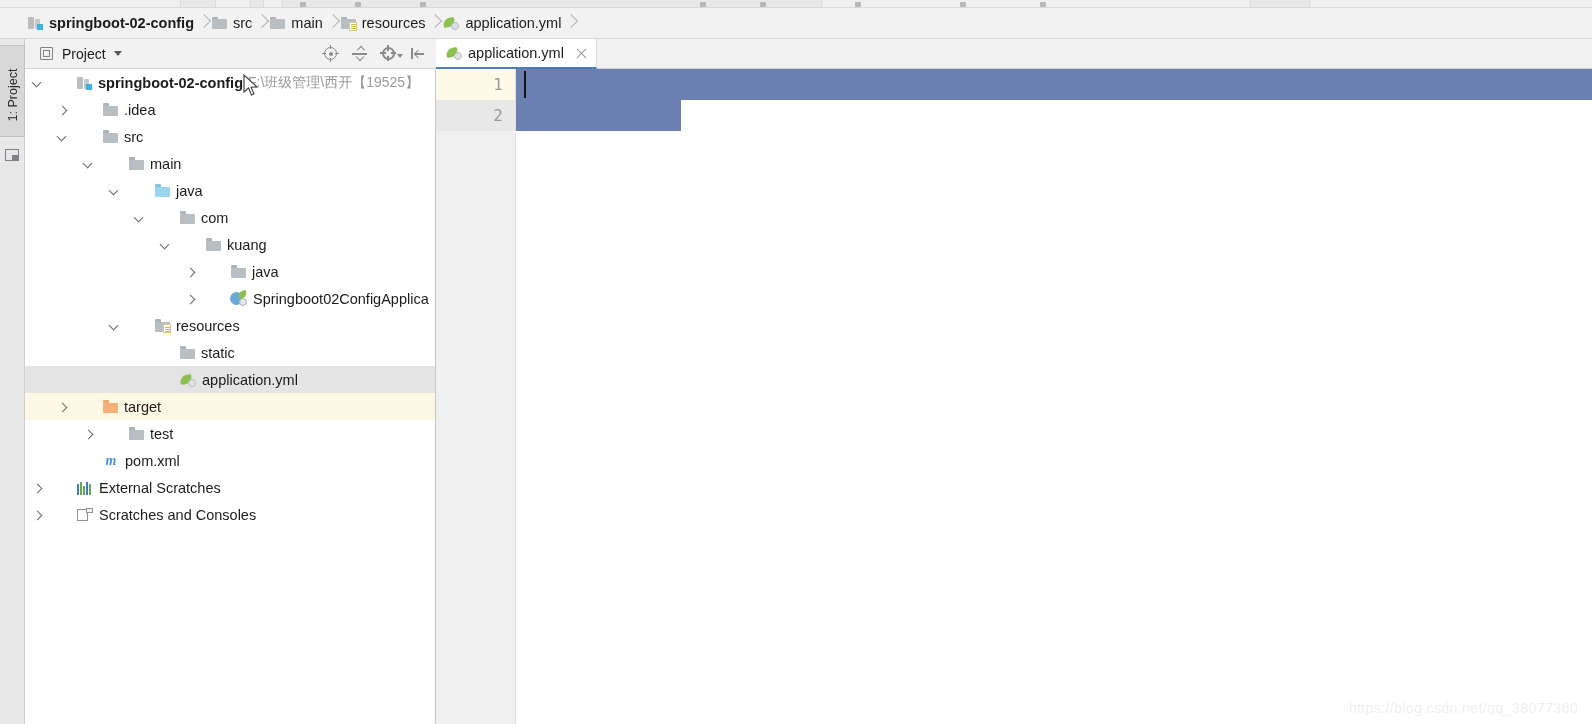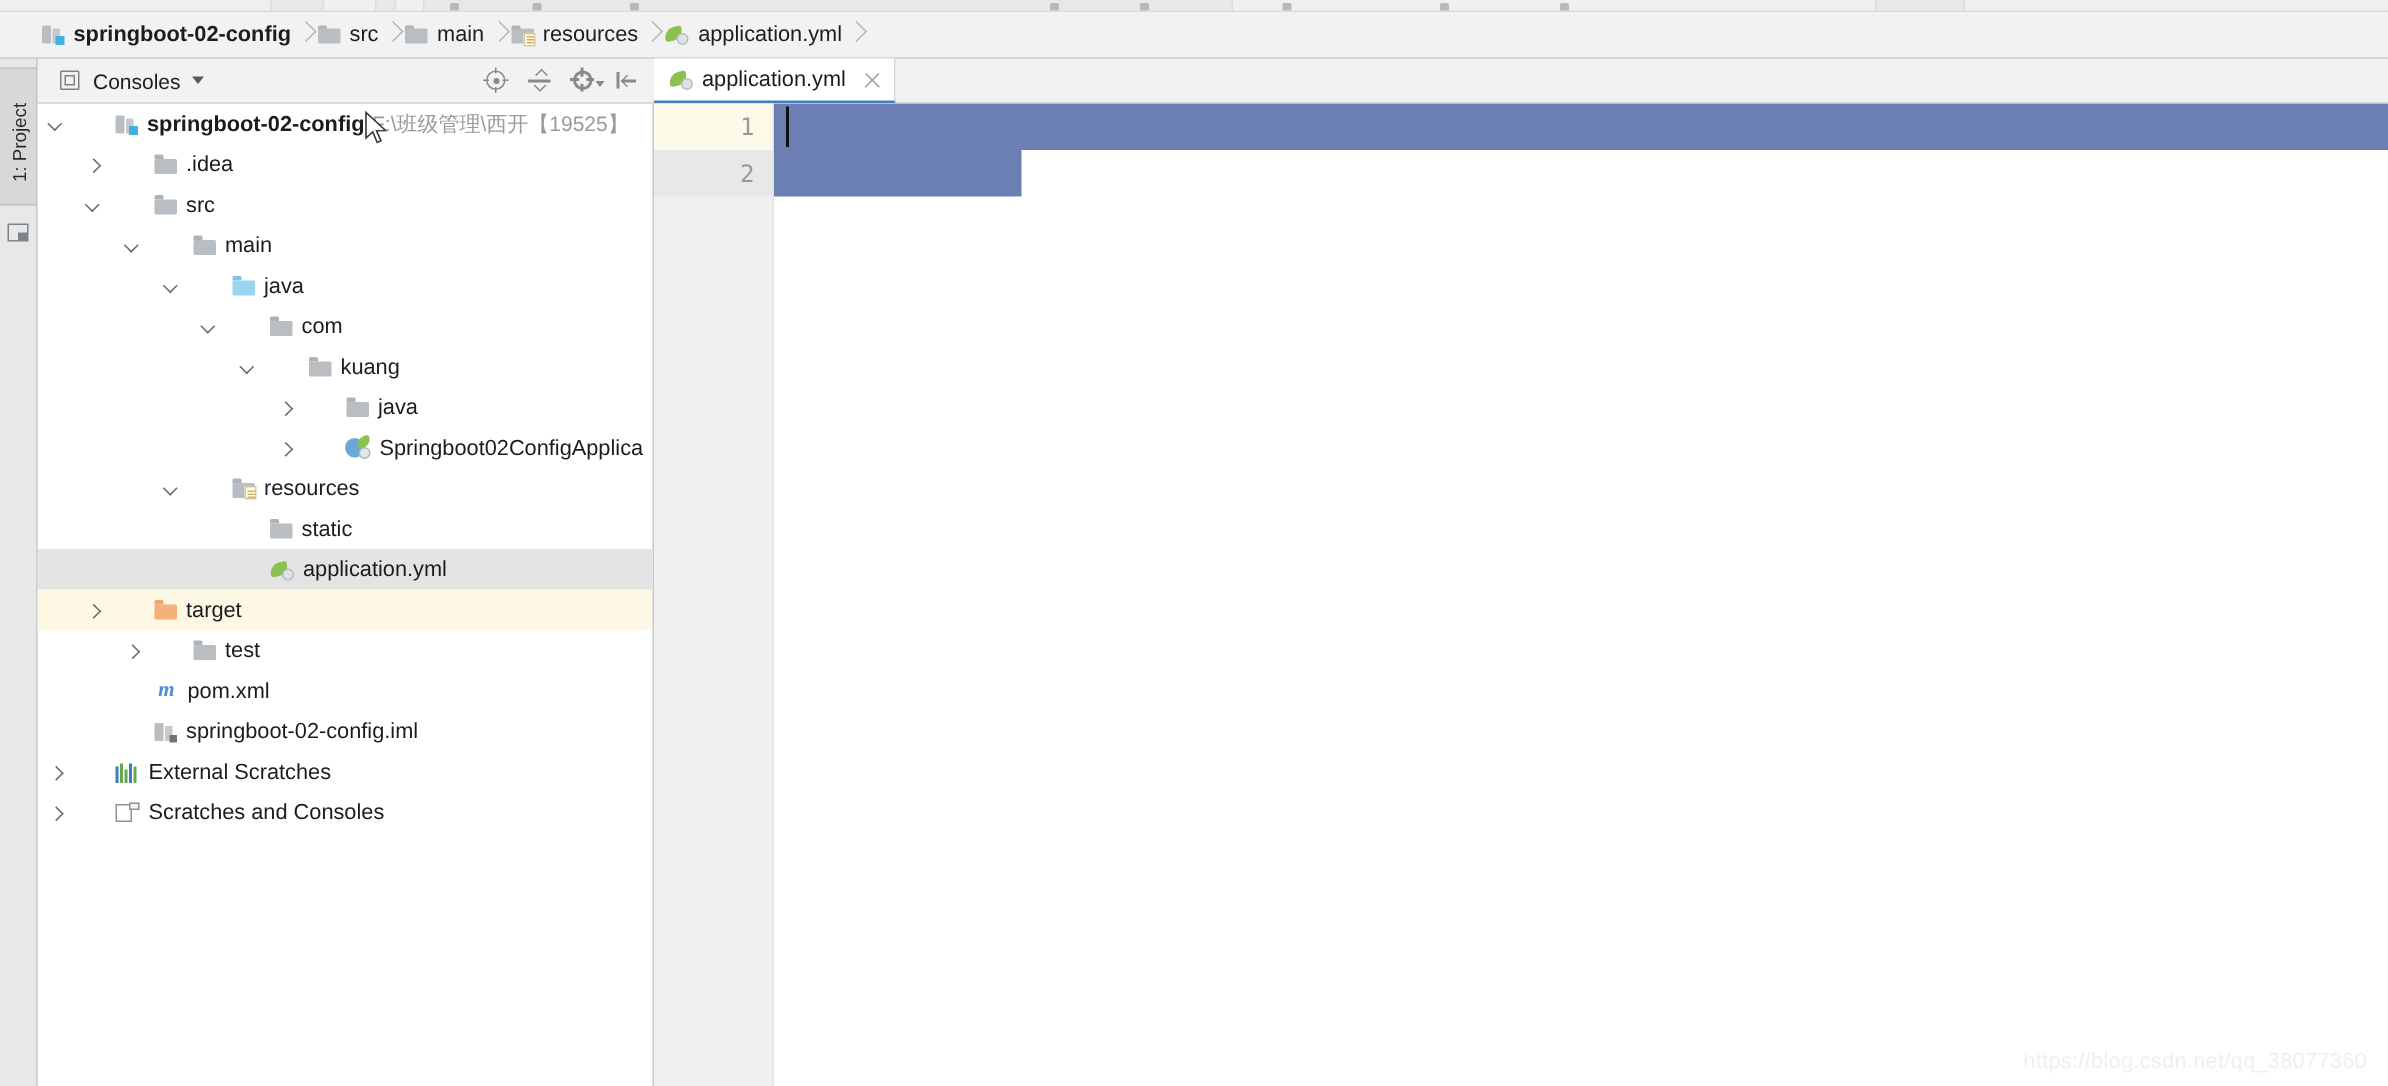--- a/index.html
+++ b/index.html
@@ -3,21 +3,21 @@
 <meta charset="utf-8">
 <style>
   * { box-sizing: border-box; margin: 0; padding: 0; }
   html, body {
     width: 1592px; height: 724px;
     overflow: hidden;
     background: #ffffff;
     font-family: "Liberation Sans", sans-serif;
     -webkit-font-smoothing: antialiased;
   }
-  #app { position: relative; width: 1592px; height: 724px; background: #0369a1; }
+  #app { position: relative; width: 1592px; height: 724px; background: #ef4444; }
 
   
   .top-sliver {
     position: absolute; left: 0; top: 0; width: 1592px; height: 8px;
     background: #f0f0f0; border-bottom: 1px solid #d9d9d9;
   }
   .top-sliver .tb-group {
     position: absolute; top: 0; height: 7px;
     background: #e8e8e8; border-left: 1px solid #dcdcdc; border-right: 1px solid #dcdcdc;
   }
@@ -412,21 +412,21 @@
       <span class="o"></span>
         <span class="i"></span>
     </div>
   </div>
 
   <div class="panel-head">
     <span class="ph-icon">
       <span class="o"></span>
         <span class="i"></span>
     </span>
-    <span class="ph-title">Consoles</span>
+    <span class="ph-title">Project</span>
     <span class="ph-caret"></span>
 
     <div class="ph-tools">
       <span class="ttool locate">
         <span class="ring"></span>
           <span class="dot"></span>
         <i class="t"></i>
           <i class="b"></i>
           <i class="l"></i>
           <i class="r"></i>
@@ -583,28 +583,20 @@
           <span class="body"></span>
       </span>
       <span class="rlabel">test</span>
     </div>
 
     <div class="row">
       <span class="ico ico-maven" style="margin-left:78px;">m</span>
       <span class="rlabel">pom.xml</span>
     </div>
 
-    <div class="row">
-      <span class="ico ico-iml" style="margin-left:78px;">
-        <span class="l"></span>
-          <span class="r"></span>
-          <span class="sq"></span>
-      </span>
-      <span class="rlabel">springboot-02-config.iml</span>
-    </div>
 
     <div class="row">
       <span class="twisty" style="left:6px;"></span>
       <span class="ico ico-lib" style="margin-left:52px;">
         <i></i>
           <i></i>
           <i></i>
           <i></i>
           <i></i>
       </span>

